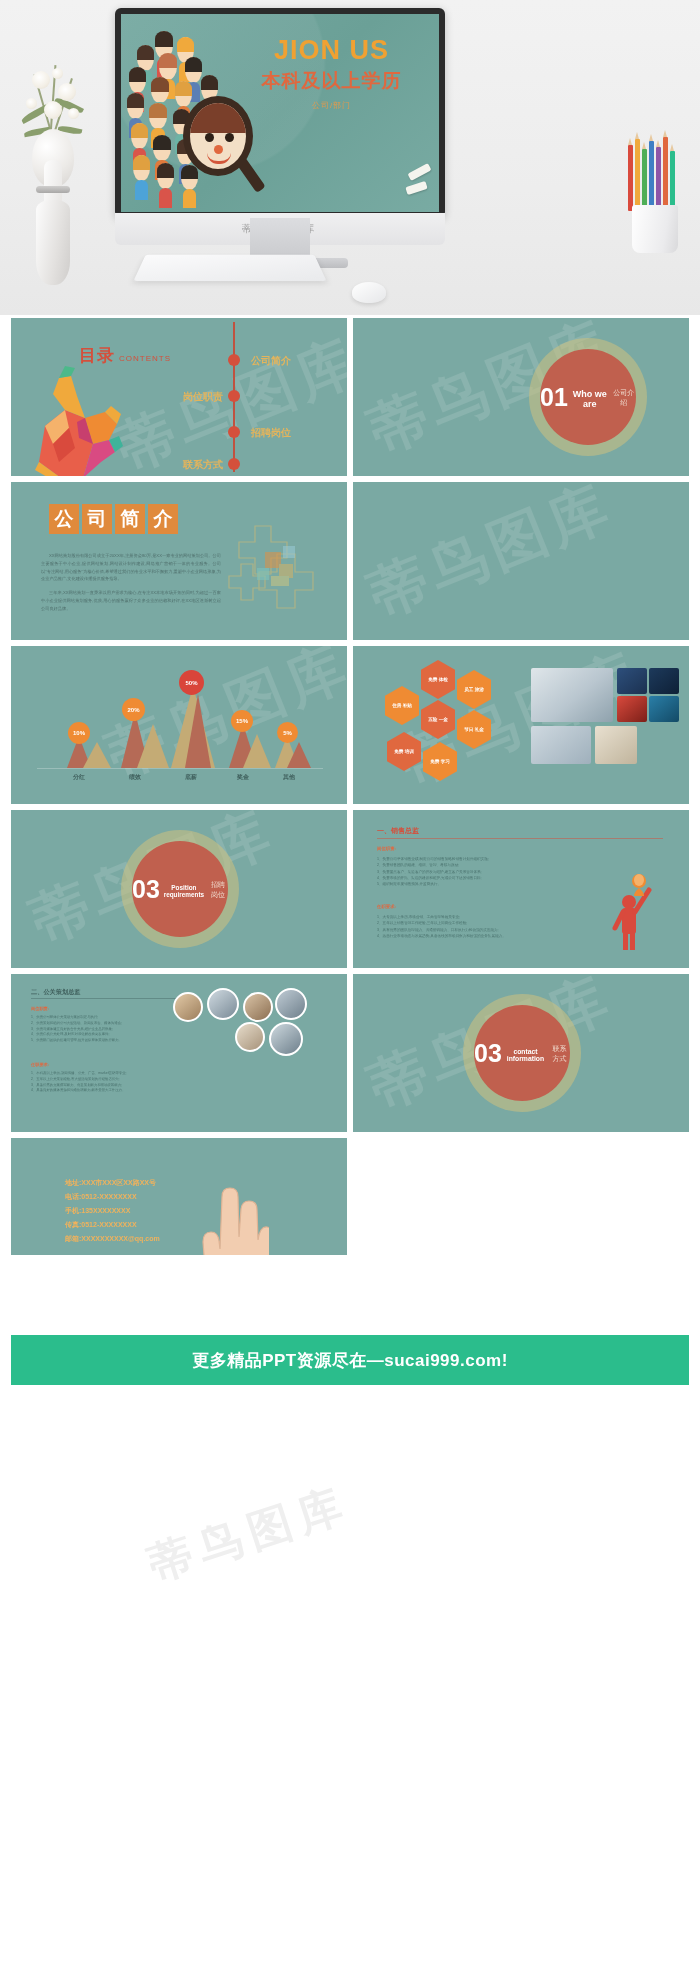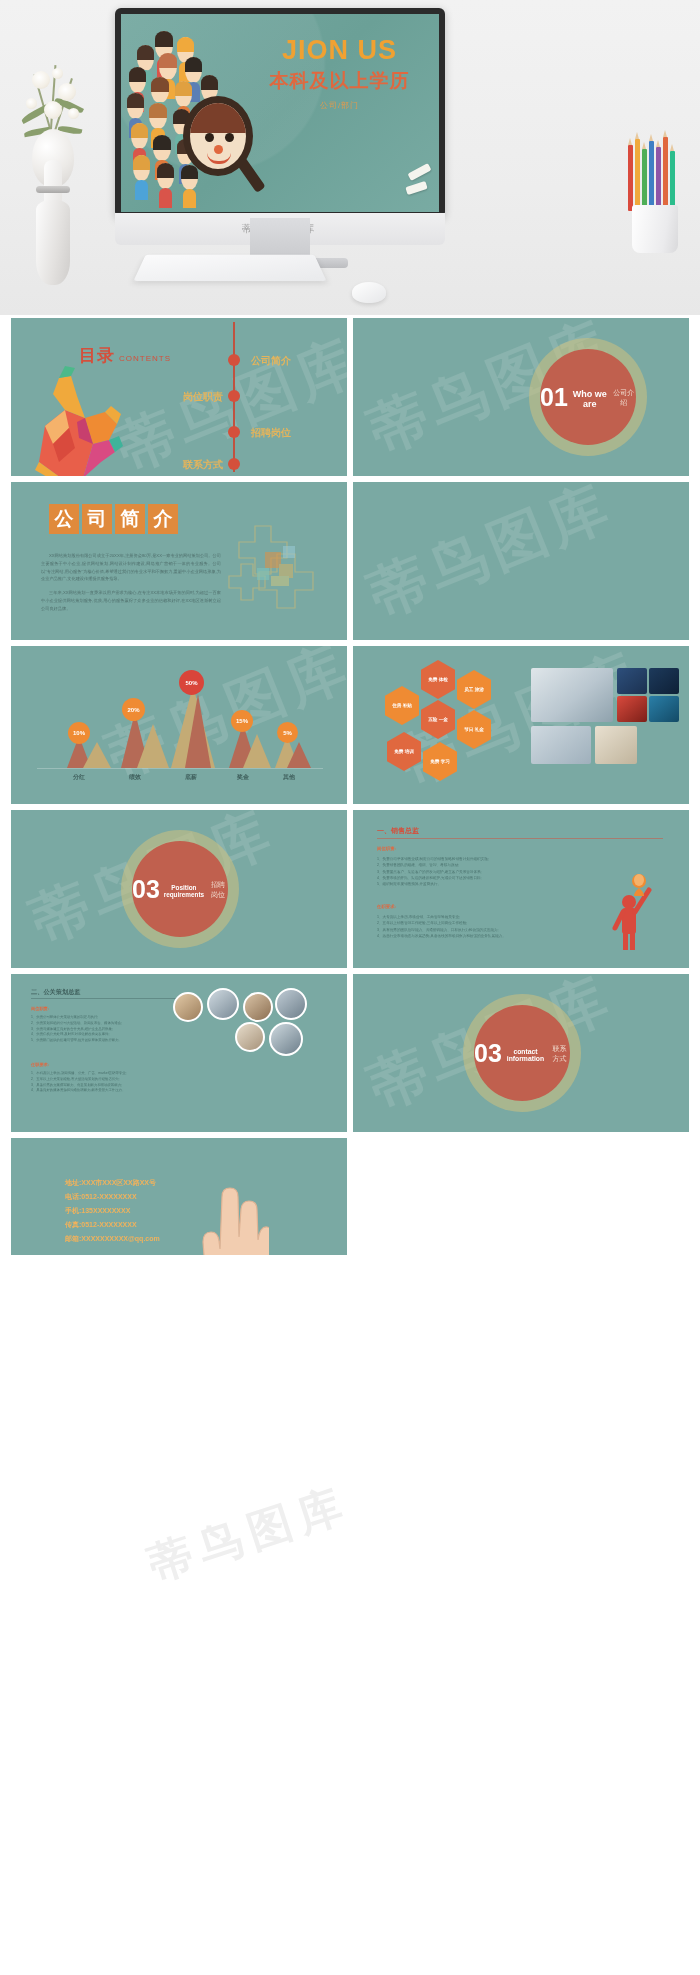--- a/index.html
+++ b/index.html
@@ -32,21 +32,21 @@
     position:absolute; right:6px; bottom:4px; width:48px; height:44px;
   }
   .screen .chalk i {
     position:absolute; display:block; background:#f4f4ee; border-radius:2px;
     box-shadow:0 1px 2px rgba(0,0,0,.2);
   }
   .screen .chalk i:nth-child(1){ width:23px;height:8px; right:2px; top:4px; transform:rotate(-28deg); }
   .screen .chalk i:nth-child(2){ width:21px;height:8px; right:6px; top:20px; transform:rotate(-18deg); }
 
   .hero-title-wrap {
-    position:absolute; right:2px; top:22px; width:195px; text-align:center;
+    position:absolute; right:10px; top:22px; width:195px; text-align:center;
   }
   .hero-en { font-size:27px; font-weight:bold; color:#f0a132; letter-spacing:1px; line-height:1.05; }
   .hero-cn { font-size:19px; font-weight:bold; color:#e0683f; letter-spacing:1px; margin-top:4px;}
   .hero-sub { font-size:8px; color:#e09a4e; margin-top:6px; letter-spacing:1px;}
 
   
   .crowd { position:absolute; left:4px; bottom:0; width:155px; height:185px; }
   .person { position:absolute; }
   .person .head { width:100%; height:60%; border-radius:50%; }
   .person .body { width:74%; height:44%; margin:-6% auto 0; border-radius:6px 6px 0 0; }
@@ -654,14 +654,17 @@
       <svg viewBox="0 0 78 110" width="78" height="110">
         <path d="M30 110 q-14 -6 -16 -26 l-2 -26 q0 -10 8 -10 q7 0 8 9 l1 8 l2 -52 q0 -9 8 -9 q8 0 8 9 l1 40 l2 -28 q1 -8 8 -8 q8 0 8 9 l1 30 q2 -14 9 -13 q7 1 6 12 l-3 32 q-3 20 -18 23 z" fill="#f2cdb0" stroke="#dfb394" stroke-width="1.2"></path>
       </svg>
     </div>
   </div>
 
 
 </div>
 
 <div class="footer">
+  <div class="bar-green">
+    <span>更多精品PPT资源尽在—sucai999.com!</span>
+  </div>
   <div class="foot-wm">蒂鸟图库</div>
 </div>
 
 </body></html>

